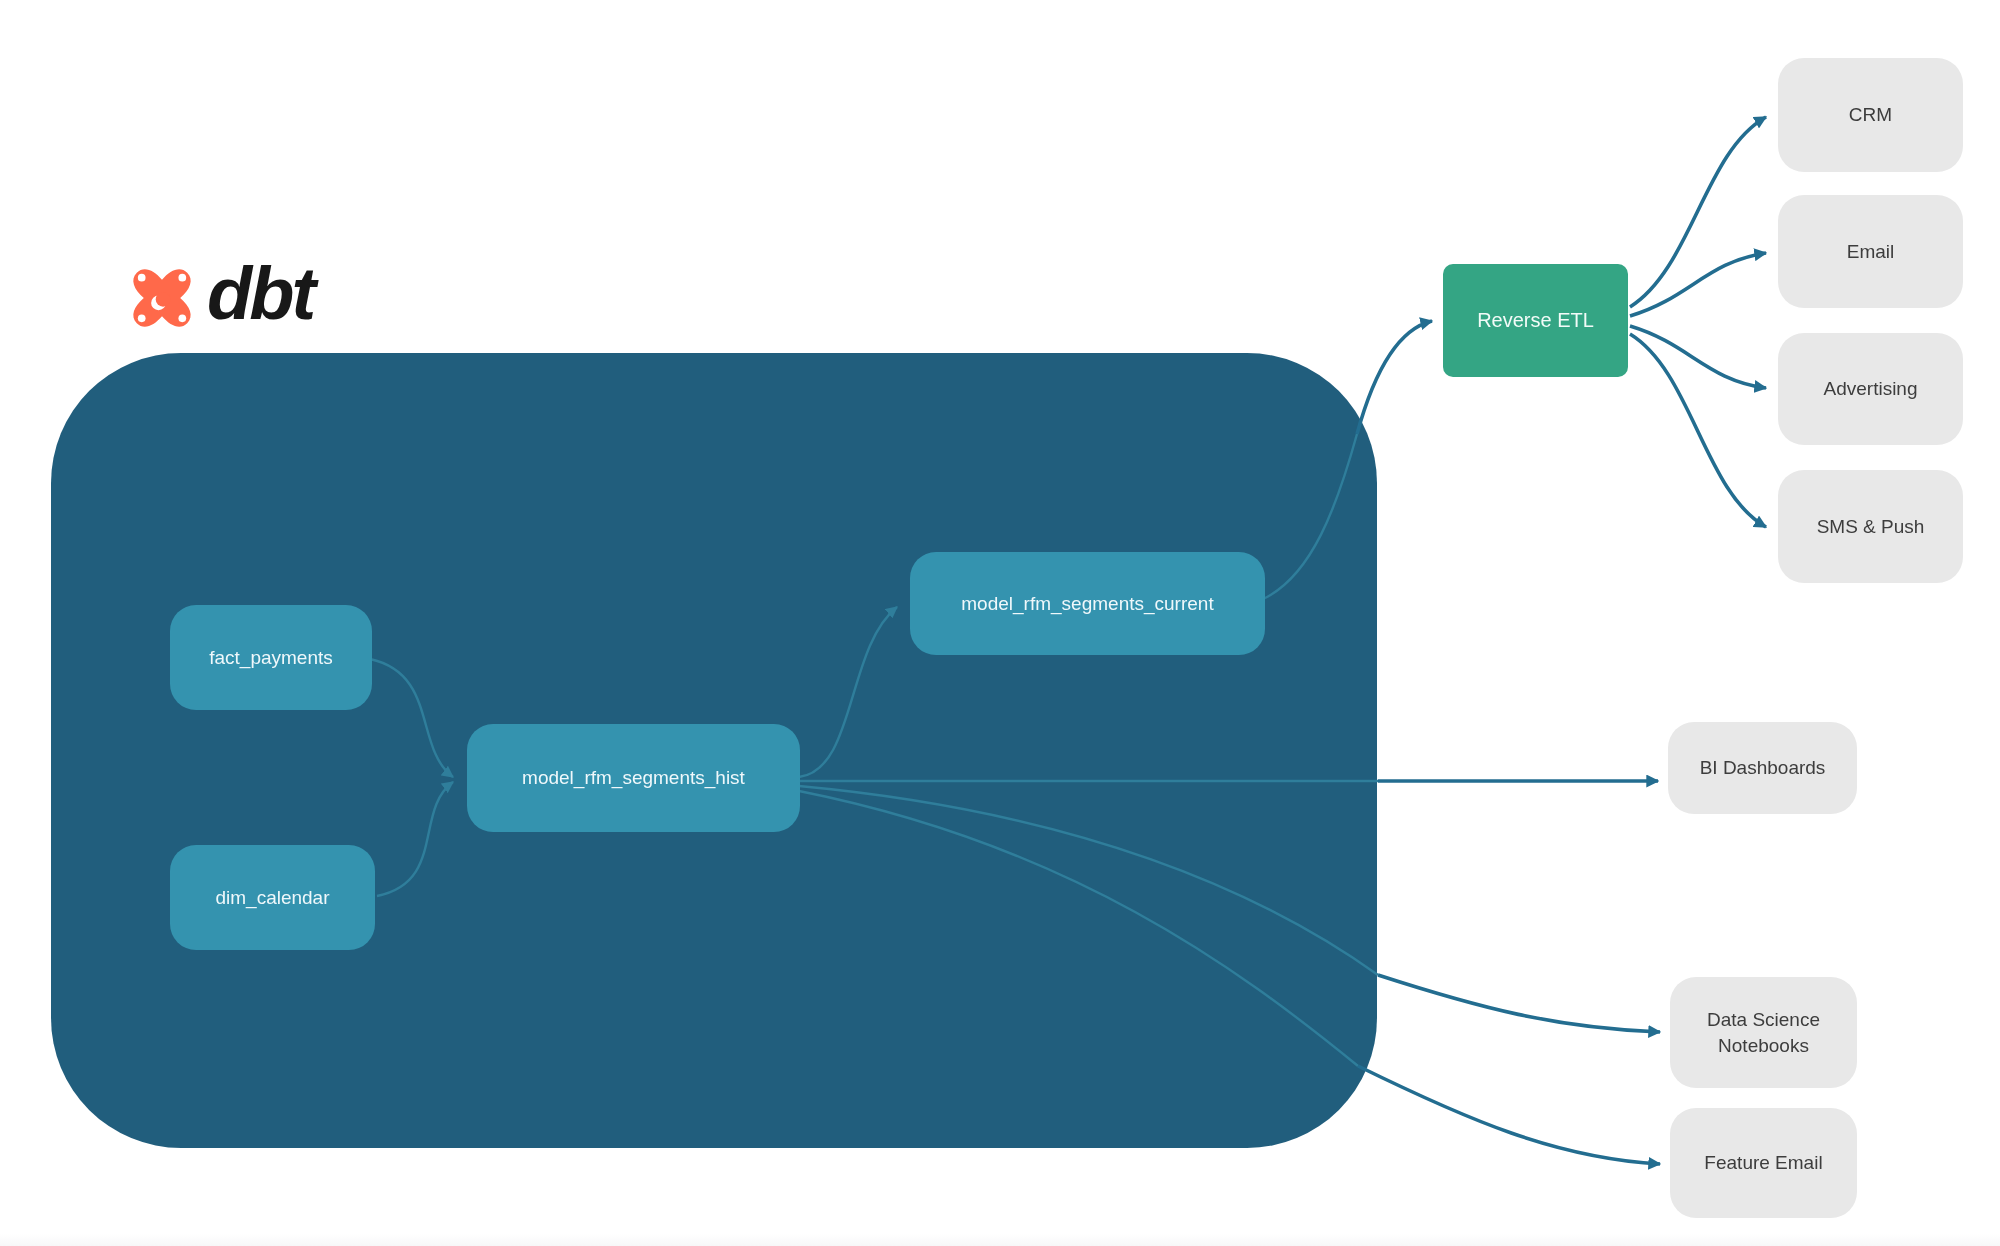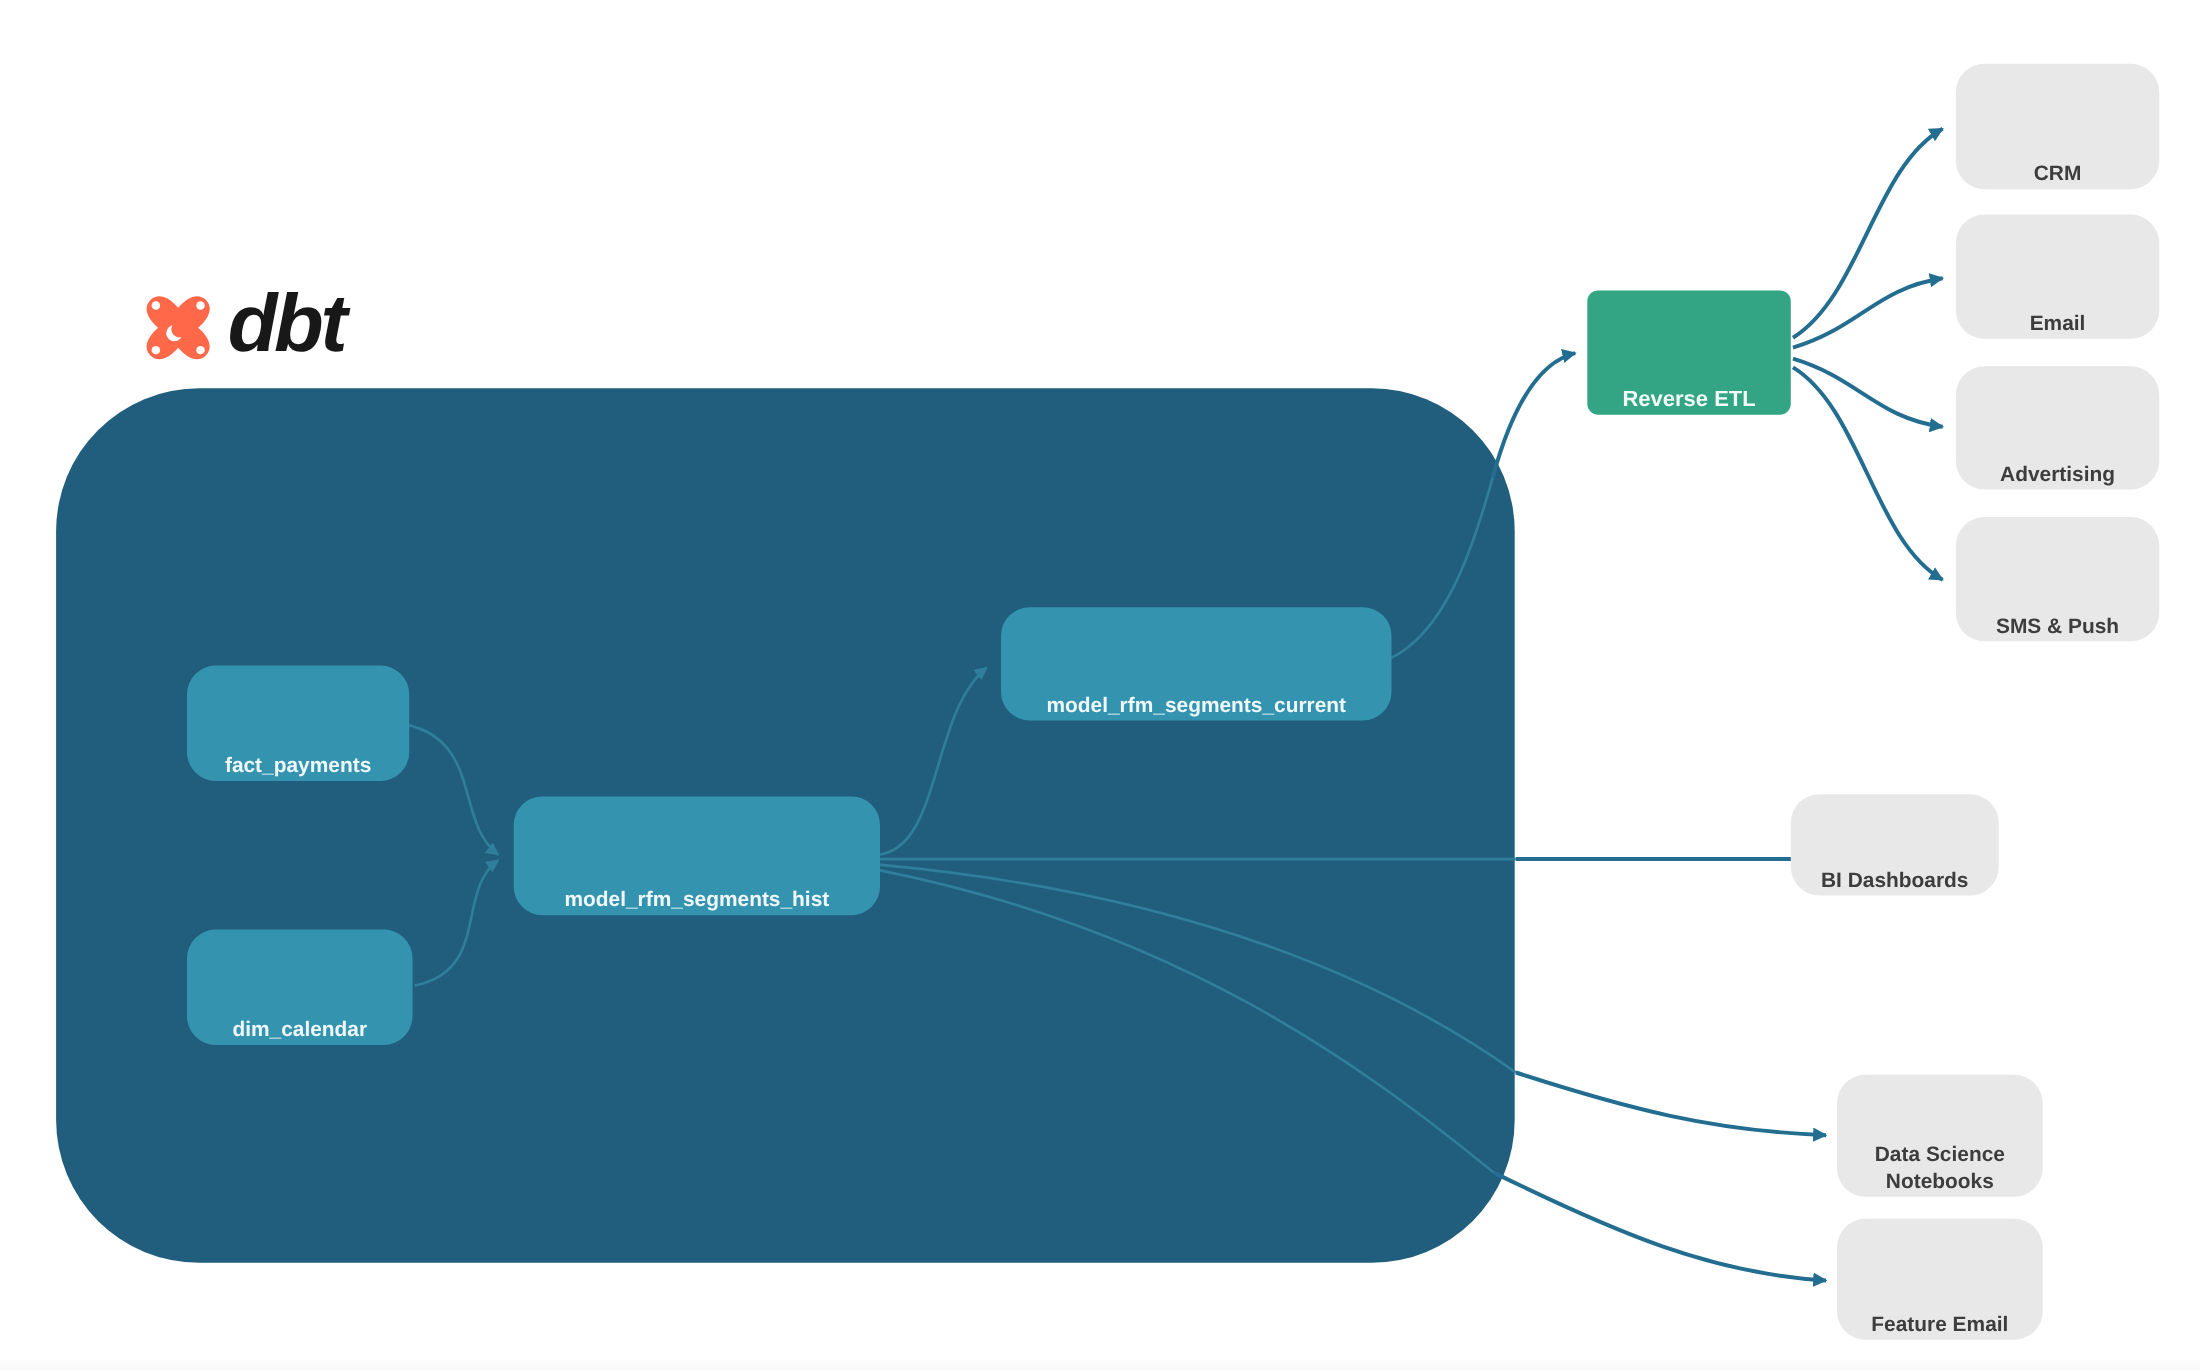--- a/index.html
+++ b/index.html
@@ -28,27 +28,26 @@
     width: 2000px; height: 1246px;
     z-index: 2;
     pointer-events: none;
   }
   .edge-inner { stroke: var(--edge-inner); stroke-width: 2.4; fill: none; }
   .edge-outer { stroke: var(--edge-outer); stroke-width: 3.6; fill: none; }
 
   
   .node {
     display: flex;
-    align-items: flex-end;
+    align-items: center;
     justify-content: center;
     text-align: center;
     border-radius: 26px;
     z-index: 3;
     line-height: 1.35;
-    font-weight: bold;
   }
   .wh-node {
     background: var(--node-bg);
     color: var(--node-text);
     font-size: 19px;
   }
   .etl-node {
     background: var(--etl-bg);
     color: var(--etl-text);
     font-size: 20px;
@@ -161,21 +160,21 @@
   </div>
 
   <div class="abs node dest-node" style="left:1778px;top:333px;width:185px;height:112px">
     <span>Advertising</span>
   </div>
 
   <div class="abs node dest-node" style="left:1778px;top:470px;width:185px;height:113px">
     <span>SMS &amp; Push</span>
   </div>
 
-  <div class="abs node dest-node" style="left:1628px;top:722px;width:189px;height:92px">
+  <div class="abs node dest-node" style="left:1668px;top:722px;width:189px;height:92px">
     <span>BI Dashboards</span>
   </div>
 
   <div class="abs node dest-node" style="left:1670px;top:977px;width:187px;height:111px">
     <span>Data Science Notebooks</span>
   </div>
 
   <div class="abs node dest-node" style="left:1670px;top:1108px;width:187px;height:110px">
     <span>Feature Email</span>
   </div>

